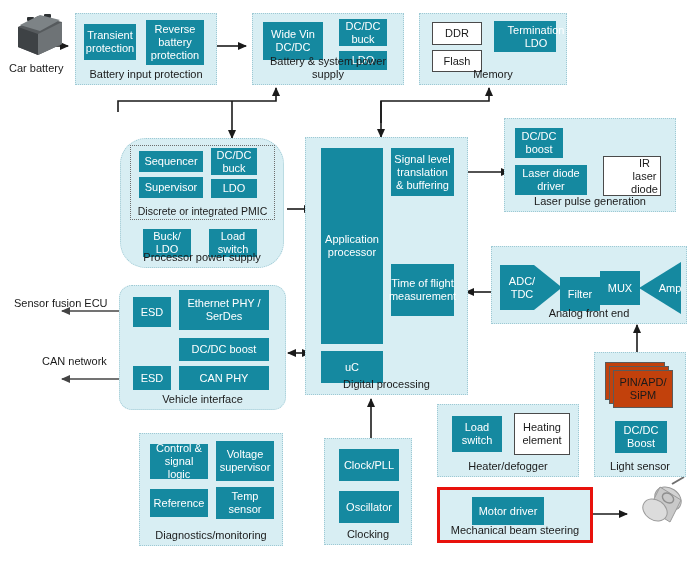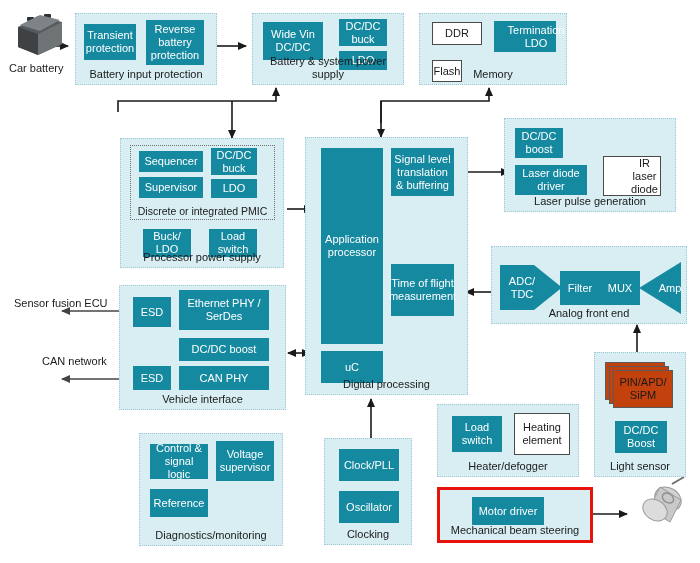--- a/index.html
+++ b/index.html
@@ -206,26 +206,26 @@
 
   <div class="group" style="left:252px; top:13px; width:152px; height:72px;">
     <div class="blk" style="left:10px; top:8px;  width:60px; height:38px;">Wide Vin DC/DC</div>
     <div class="blk" style="left:86px; top:5px;  width:48px; height:27px;">DC/DC buck</div>
     <div class="blk" style="left:86px; top:37px; width:48px; height:19px;">LDO</div>
     <div class="group-label">Battery &amp; system power supply</div>
   </div>
 
   <div class="group" style="left:419px; top:13px; width:148px; height:72px;">
     <div class="blk white" style="left:12px; top:8px;  width:50px; height:23px;">DDR</div>
-    <div class="blk white" style="left:12px; top:46px; width:30px; height:22px;">Flash</div>
+    <div class="blk white" style="left:12px; top:36px; width:50px; height:22px;">Flash</div>
     <div class="blk" style="left:74px; top:7px;  width:62px; height:31px;padding-left:24px;">Termination LDO</div>
     <div class="group-label">Memory</div>
   </div>
 
-  <div class="group" style="left:120px; top:138px; width:164px; height:130px;">
+  <div class="group" style="left:120px; top:138px; width:164px; height:130px;border-radius:26px;">
     <div class="subgroup" style="left:9px; top:6px; width:145px; height:75px;">
       <div class="blk" style="left:8px;  top:5px;  width:64px; height:21px;">Sequencer</div>
       <div class="blk" style="left:80px; top:2px;  width:46px; height:27px;">DC/DC buck</div>
       <div class="blk" style="left:8px;  top:31px; width:64px; height:21px;">Supervisor</div>
       <div class="blk" style="left:80px; top:33px; width:46px; height:19px;">LDO</div>
       <div class="subgroup-label">Discrete or integrated PMIC</div>
     </div>
     <div class="blk" style="left:22px; top:90px; width:48px; height:28px;">Buck/ LDO</div>
     <div class="blk" style="left:88px; top:90px; width:48px; height:28px;">Load switch</div>
     <div class="group-label">Processor power supply</div>
@@ -245,43 +245,44 @@
     <div class="blk white" style="left:98px; top:37px; width:58px; height:40px;padding-left:27px;">IR laser diode</div>
     <div class="group-label">Laser pulse generation</div>
   </div>
 
   <div class="group stacked" style="left:491px; top:246px; width:196px; height:78px;">
 
     <svg class="tri" style="left:8px; top:18px; width:62px; height:45px;" viewBox="0 0 62 45">
       <path d="M0,0 H34 L62,22.5 L34,45 H0 Z" fill="#1589a0"></path>
     </svg>
     <div style="position:absolute;left:8px;top:18px;width:44px;height:45px;display:flex;align-items:center;justify-content:center;color:#fff;font-size:11px;line-height:13px;text-align:center;">ADC/ TDC</div>
-    <div class="blk" style="left:68px; top:24px; width:40px; height:34px;">Filter</div>
+    <div class="blk" style="left:68px; top:30px; width:40px; height:34px;">Filter</div>
     <div class="blk" style="left:108px; top:24px; width:40px; height:34px;">MUX</div>
 
     <svg class="tri" style="left:147px; top:15px; width:42px; height:52px;" viewBox="0 0 42 52">
       <path d="M42,0 L42,52 L0,26 Z" fill="#1589a0"></path>
     </svg>
     <div style="position:absolute;left:152px;top:15px;width:34px;height:52px;display:flex;align-items:center;justify-content:center;color:#fff;font-size:11px;margin-left:9px;">Amp</div>
     <div class="group-label">Analog front end</div>
   </div>
 
-  <div class="group" style="left:119px; top:285px; width:167px; height:125px;">
+  <div class="group" style="left:119px; top:285px; width:167px; height:125px;border-radius:13px;">
     <div class="blk" style="left:13px; top:11px; width:38px; height:30px;">ESD</div>
     <div class="blk" style="left:59px; top:4px;  width:90px; height:40px;">Ethernet PHY / SerDes</div>
     <div class="blk" style="left:59px; top:52px; width:90px; height:23px;">DC/DC boost</div>
     <div class="blk" style="left:13px; top:80px; width:38px; height:24px;">ESD</div>
     <div class="blk" style="left:59px; top:80px; width:90px; height:24px;">CAN PHY</div>
     <div class="group-label">Vehicle interface</div>
   </div>
 
   <div class="group" style="left:139px; top:433px; width:144px; height:113px;">
     <div class="blk" style="left:10px; top:10px; width:58px; height:35px;">Control &amp; signal logic</div>
     <div class="blk" style="left:76px; top:7px;  width:58px; height:40px;">Voltage supervisor</div>
     <div class="blk" style="left:10px; top:55px; width:58px; height:28px;">Reference</div>
+    <div class="blk" style="left:76px; top:53px; width:58px; height:32px;">Temp sensor</div>
     <div class="group-label">Diagnostics/monitoring</div>
   </div>
 
   <div class="group" style="left:324px; top:438px; width:88px; height:107px;">
     <div class="blk" style="left:14px; top:10px; width:60px; height:32px;">Clock/PLL</div>
     <div class="blk" style="left:14px; top:52px; width:60px; height:32px;">Oscillator</div>
     <div class="group-label">Clocking</div>
   </div>
 
   <div class="group" style="left:437px; top:404px; width:142px; height:73px;">

